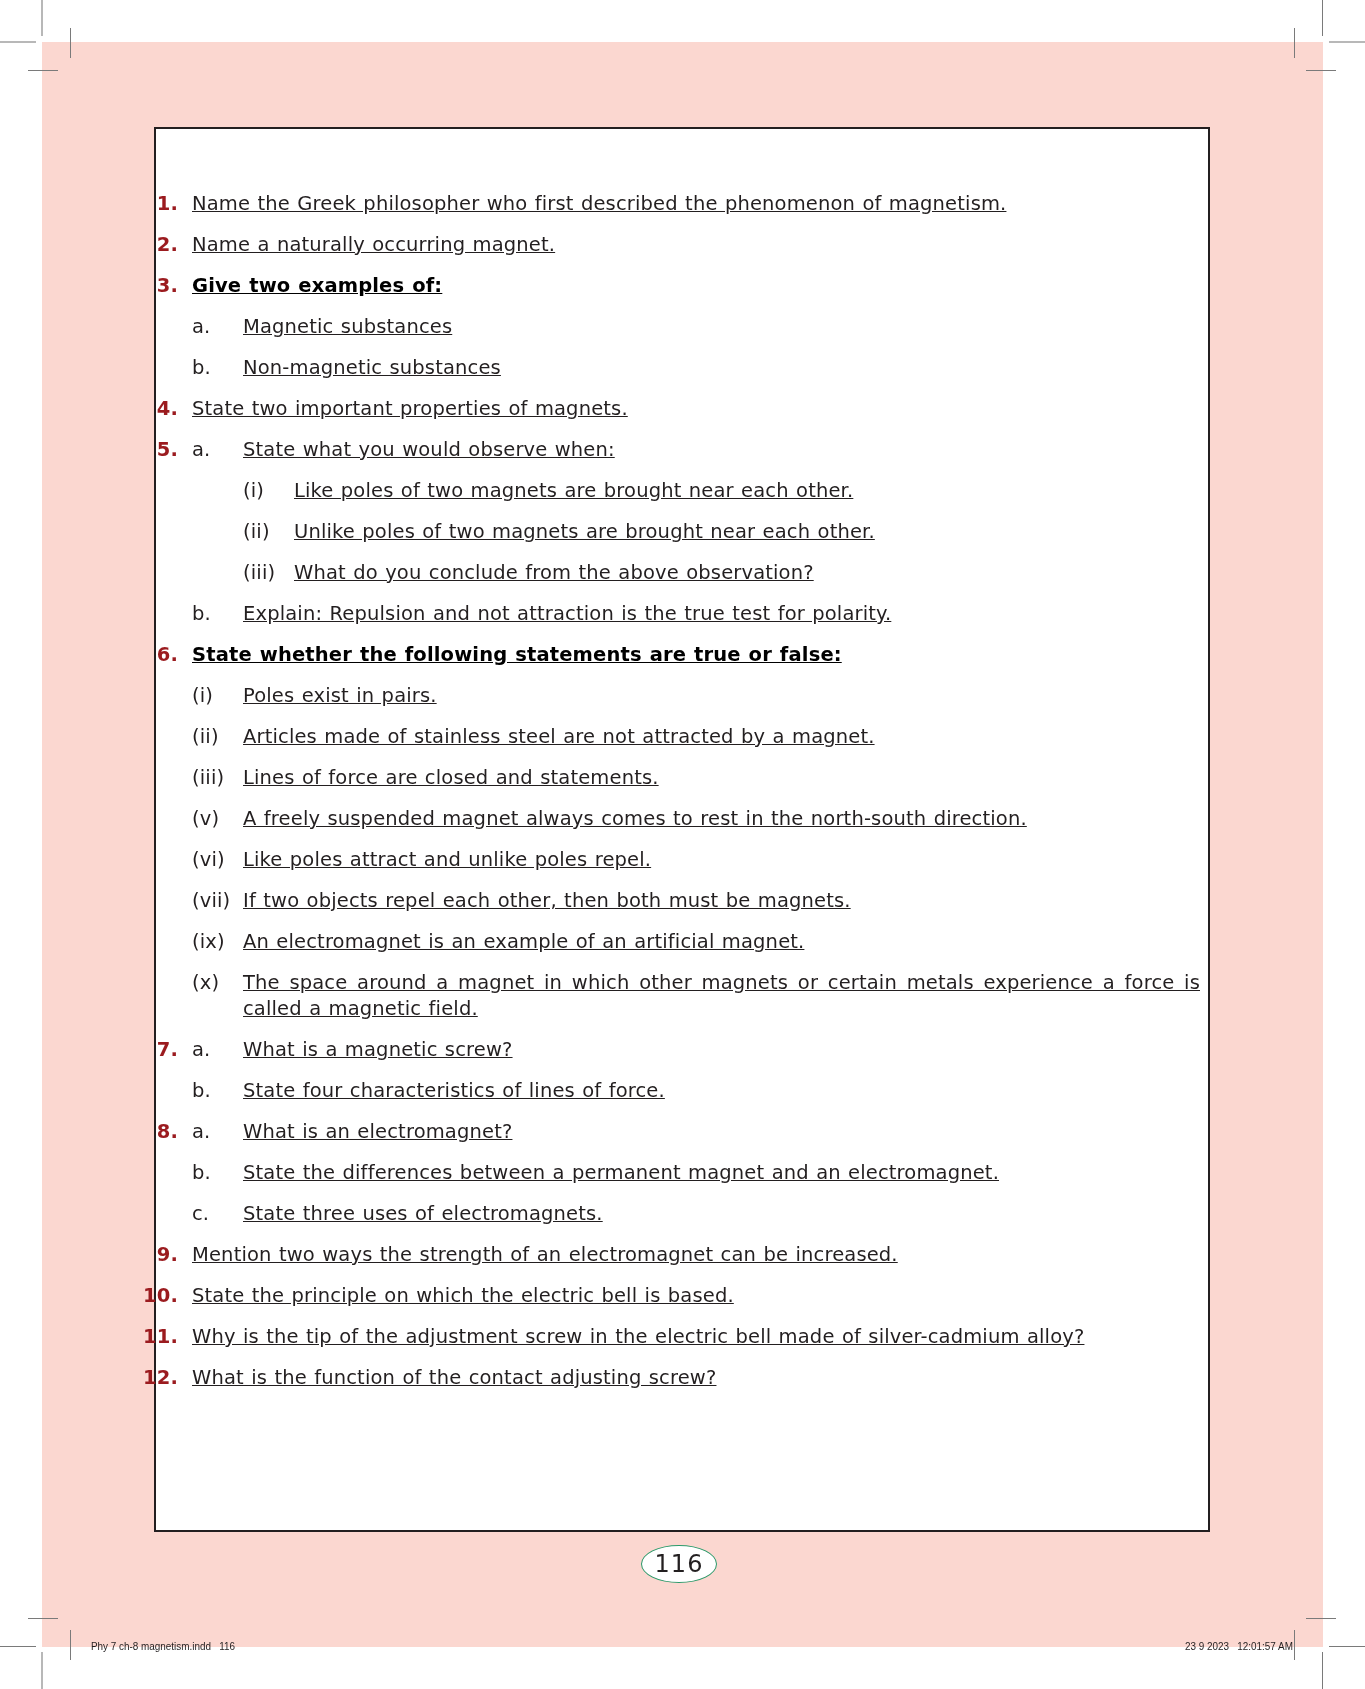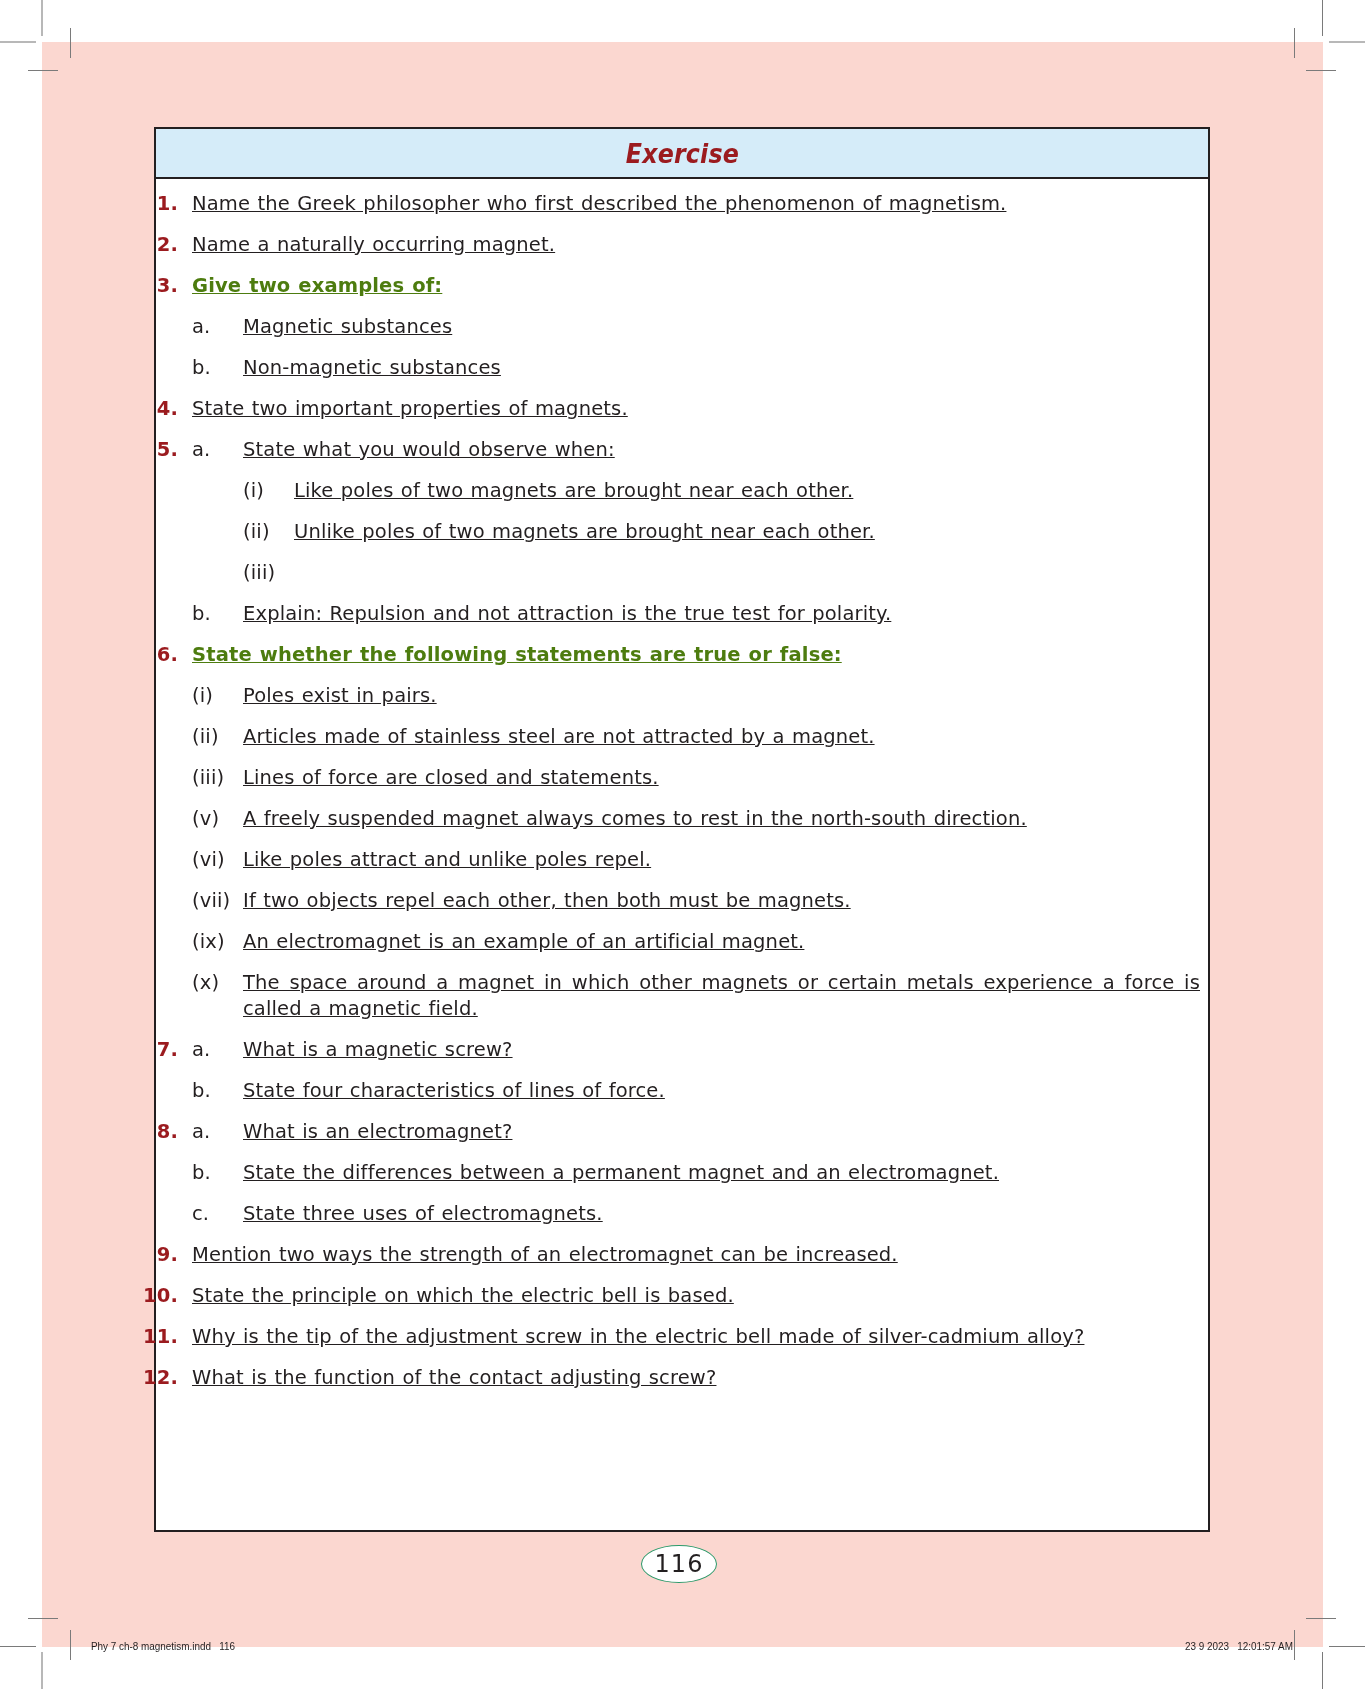--- a/index.html
+++ b/index.html
@@ -36,21 +36,21 @@
   }
   .num {
     width: 36px; text-align: right; color: #9b1b1f; font-weight: bold; flex: none;
     padding-right: 14px; margin-left: -14px; box-sizing: content-box;
   }
   .num.empty { visibility: hidden; }
   .lbl1 { width: 51px; flex: none; }
   .lbl2 { width: 51px; flex: none; }
   .indent1 { width: 51px; flex: none; }
   .txt { flex: 1; padding-right: 8px; text-align: justify; text-decoration: underline; }
-  .txt.heading { color: #4d7c0f; font-weight: bold; }
+  .txt.heading { color: #000000; font-weight: bold; }
   .page-number {
     position: absolute; left: 641px; top: 1545px; width: 74px; height: 36px;
     border: 1.5px solid #2b9a6a; border-radius: 50%; background: #ffffff;
     display: flex; align-items: center; justify-content: center;
     font-size: 24px; letter-spacing: 1px; color: #231f20;
   }
   .slug {
     position: absolute; top: 1640px; font-family: "Liberation Sans", sans-serif;
     font-size: 11px; color: #231f20; transform: scaleX(0.9);
   }
@@ -73,23 +73,20 @@
 <div class="crop" style="left:28px;top:1618px;width:30px;height:1px;"></div>
 <div class="crop" style="left:0;top:1646px;width:36px;height:1px;"></div>
 <div class="crop" style="left:70px;top:1630px;width:1px;height:30px;"></div>
 <div class="crop light" style="left:41px;top:1652px;width:2px;height:37px;"></div>
 <div class="crop" style="left:1306px;top:1618px;width:30px;height:1px;"></div>
 <div class="crop" style="left:1329px;top:1646px;width:36px;height:1px;"></div>
 <div class="crop" style="left:1294px;top:1630px;width:1px;height:30px;"></div>
 <div class="crop" style="left:1322px;top:1652px;width:1px;height:37px;"></div>
 
 <div class="exercise-box">
-  <div class="exercise-header">
-    <span class="exercise-title">Exercise</span>
-  </div>
 
   <div class="q-list">
 
     <div class="row">
       <span class="num">1.</span>
       <span class="txt">Name the Greek philosopher who first described the phenomenon of magnetism.</span>
     </div>
 
     <div class="row">
       <span class="num">2.</span>
@@ -130,20 +127,21 @@
     <div class="row">
       <span class="num empty"></span>
       <span class="indent1"></span>
       <span class="lbl2">(ii)</span>
       <span class="txt">Unlike poles of two magnets are brought near each other.</span>
     </div>
     <div class="row">
       <span class="num empty"></span>
       <span class="indent1"></span>
       <span class="lbl2">(iii)</span>
+      <span class="txt">What do you conclude from the above observation?</span>
     </div>
     <div class="row">
       <span class="num empty"></span>
       <span class="lbl1">b.</span>
       <span class="txt">Explain: Repulsion and not attraction is the true test for polarity.</span>
     </div>
 
     <div class="row">
       <span class="num">6.</span>
       <span class="txt heading">State whether the following statements are true or false:</span>

